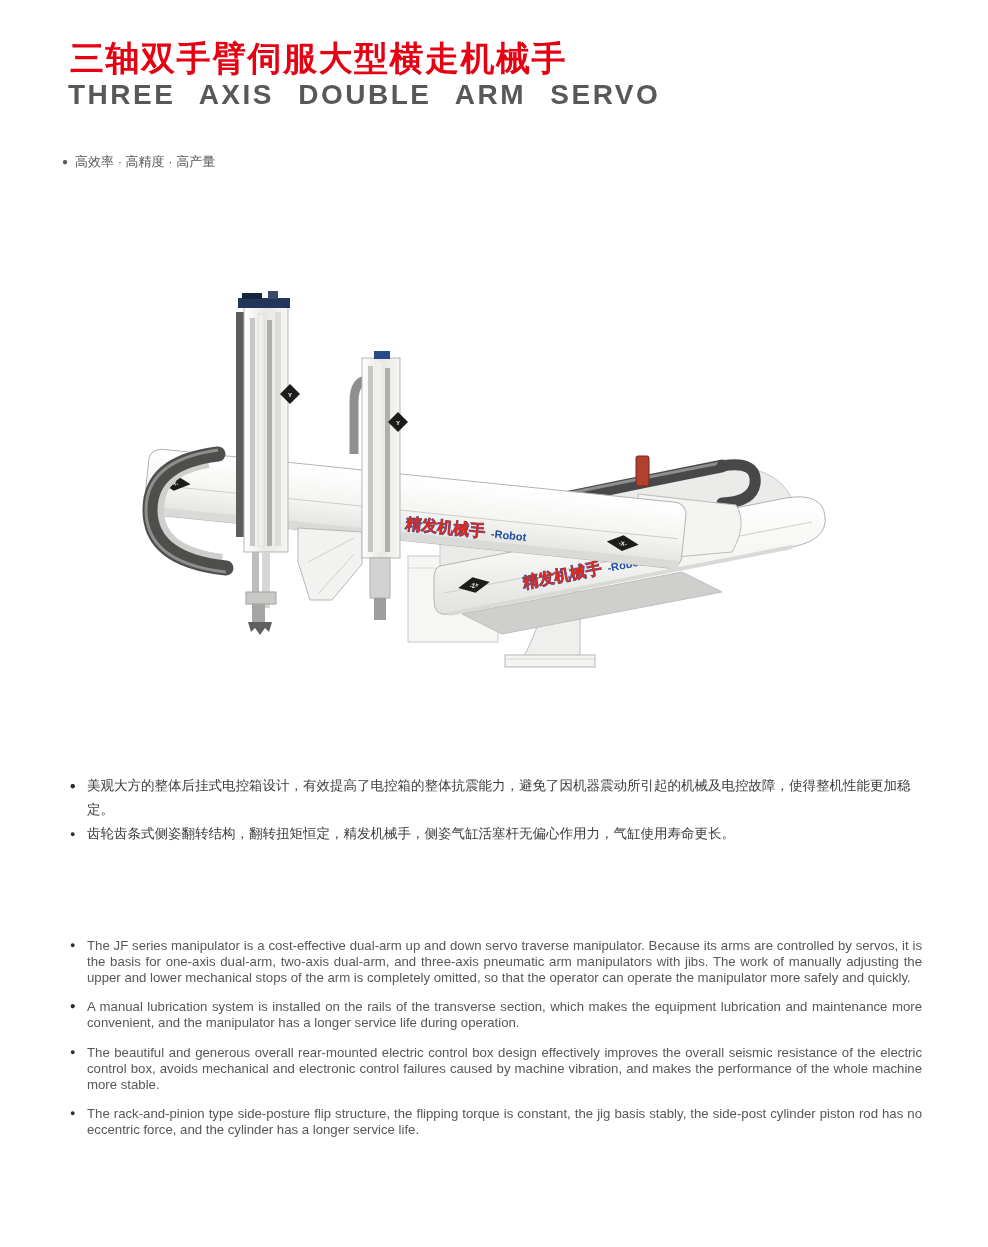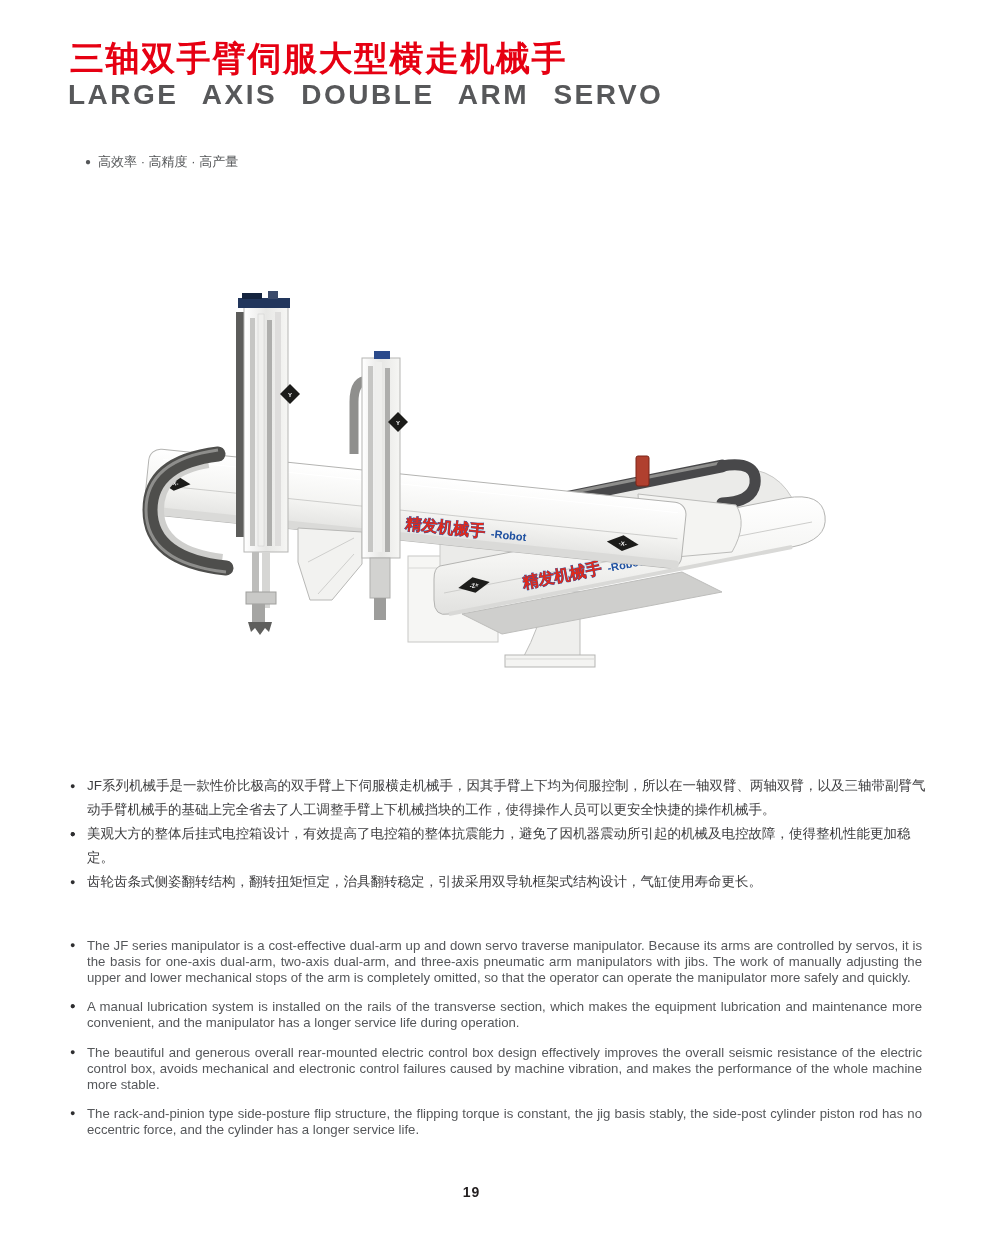--- a/index.html
+++ b/index.html
@@ -4,42 +4,42 @@
 <style>
   html,body{margin:0;padding:0;background:#ffffff;}
   .page{position:relative;width:943px;height:1247px;background:#ffffff;overflow:hidden;
         font-family:"Liberation Sans","DejaVu Sans",sans-serif;}
   .title-zh{position:absolute;left:70px;top:36px;font-size:34px;font-weight:bold;
             color:#e60012;letter-spacing:1.5px;white-space:nowrap;}
   .title-en1{position:absolute;left:68px;top:79px;font-size:28px;font-weight:bold;
              color:#57585a;letter-spacing:2.5px;word-spacing:14px;white-space:nowrap;}
   .title-en2{position:absolute;left:68px;top:110px;font-size:28px;font-weight:400;
              color:#8d8f91;letter-spacing:1px;white-space:nowrap;}
-  .tagline{position:absolute;left:85px;top:153px;font-size:13px;color:#555759;}
+  .tagline{position:absolute;left:62px;top:153px;font-size:13px;color:#555759;}
   .tagline .dot{font-size:10px;color:#555759;margin-right:7px;vertical-align:1px;}
   .robot-wrap{position:absolute;left:122px;top:262px;width:724px;height:432px;}
   ul.feat{list-style:none;margin:0;padding:0;position:absolute;left:70px;}
   ul.feat li{position:relative;padding-left:17px;}
   ul.feat .dot{position:absolute;left:0;top:0;font-size:9px;color:#2e2e30;}
   .zh-list{top:774px;width:856px;}
   .zh-list li{font-size:13.5px;line-height:24px;color:#3d3d3f;}
   .en-list{top:938px;width:852px;}
   .en-list li{font-size:13.2px;line-height:15.8px;color:#55575a;text-align:justify;margin-bottom:14px;}
   .en-list li:last-child{margin-bottom:0;}
   .page-num{position:absolute;left:0;right:0;top:1184px;text-align:center;
             font-size:14px;font-weight:bold;color:#231f20;letter-spacing:1px;}
   svg text{font-family:"Liberation Sans","DejaVu Sans",sans-serif;}
 </style>
 </head>
 <body>
 
 <div class="page">
 
   <div class="title-zh">三轴双手臂伺服大型横走机械手</div>
-  <div class="title-en1">LARGE AXIS DOUBLE ARM SERVO</div>
+  <div class="title-en1">THREE AXIS DOUBLE ARM SERVO</div>
   <div class="tagline">
     <span class="dot">●</span><span>高效率 · 高精度 · 高产量</span>
   </div>
 
   <div class="robot-wrap">
   <svg width="724" height="432" viewBox="0 0 724 432">
     <defs>
       <linearGradient id="beamGrad" x1="0" y1="0" x2="0" y2="1">
         <stop offset="0" stop-color="#ffffff"></stop>
             <stop offset="0.55" stop-color="#f4f4f2"></stop>
@@ -168,29 +168,28 @@
         <polygon points="266,160 276,150 286,160 276,170" fill="#1c1c1a"></polygon>
         <text x="276" y="163" font-size="6" font-weight="bold" fill="#ffffff" text-anchor="middle">Y</text>
       </g>
       <rect x="248" y="296" width="20" height="40" fill="#d2d2d0" stroke="#b0b0ae"></rect>
       <rect x="252" y="336" width="12" height="22" fill="#9d9d9b"></rect>
     </g>
   </svg>
   </div>
 
   <ul class="feat zh-list">
-    <li><span class="dot">●</span><span>JF系列机械手是一款性价比极高的双手臂上下伺服横走机械手，因其手臂上下均为伺服控制，所以在一轴双臂、两轴双臂，以及三轴带副臂气动手臂机械手的基础上完全省去了人工调整手臂上下机械挡块的工作，使得操作人员可以更安全快捷的操作机械手。</span></li>
+    <li><span class="dot">●</span></li>
     <li><span class="dot">●</span></li>
     <li><span class="dot">●</span></li>
     <li><span class="dot">●</span><span>美观大方的整体后挂式电控箱设计，有效提高了电控箱的整体抗震能力，避免了因机器震动所引起的机械及电控故障，使得整机性能更加稳定。</span></li>
-    <li><span class="dot">●</span><span>齿轮齿条式侧姿翻转结构，翻转扭矩恒定，治具翻转稳定，引拔采用双导轨框架式结构设计，气缸使用寿命更长。</span></li>
+    <li><span class="dot">●</span><span>齿轮齿条式侧姿翻转结构，翻转扭矩恒定，精发机械手，侧姿气缸活塞杆无偏心作用力，气缸使用寿命更长。</span></li>
   </ul>
 
   <ul class="feat en-list">
     <li><span class="dot">●</span><span>The JF series manipulator is a cost-effective dual-arm up and down servo traverse manipulator. Because its arms are controlled by servos, it is the basis for one-axis dual-arm, two-axis dual-arm, and three-axis pneumatic arm manipulators with jibs. The work of manually adjusting the upper and lower mechanical stops of the arm is completely omitted, so that the operator can operate the manipulator more safely and quickly.</span></li>
     <li><span class="dot">●</span></li>
     <li><span class="dot">●</span><span>A manual lubrication system is installed on the rails of the transverse section, which makes the equipment lubrication and maintenance more convenient, and the manipulator has a longer service life during operation.</span></li>
     <li><span class="dot">●</span><span>The beautiful and generous overall rear-mounted electric control box design effectively improves the overall seismic resistance of the electric control box, avoids mechanical and electronic control failures caused by machine vibration, and makes the performance of the whole machine more stable.</span></li>
     <li><span class="dot">●</span><span>The rack-and-pinion type side-posture flip structure, the flipping torque is constant, the jig basis stably, the side-post cylinder piston rod has no eccentric force, and the cylinder has a longer service life.</span></li>
   </ul>
 
-  <div class="page-num">19</div>
 </div>
 
 </body></html>

